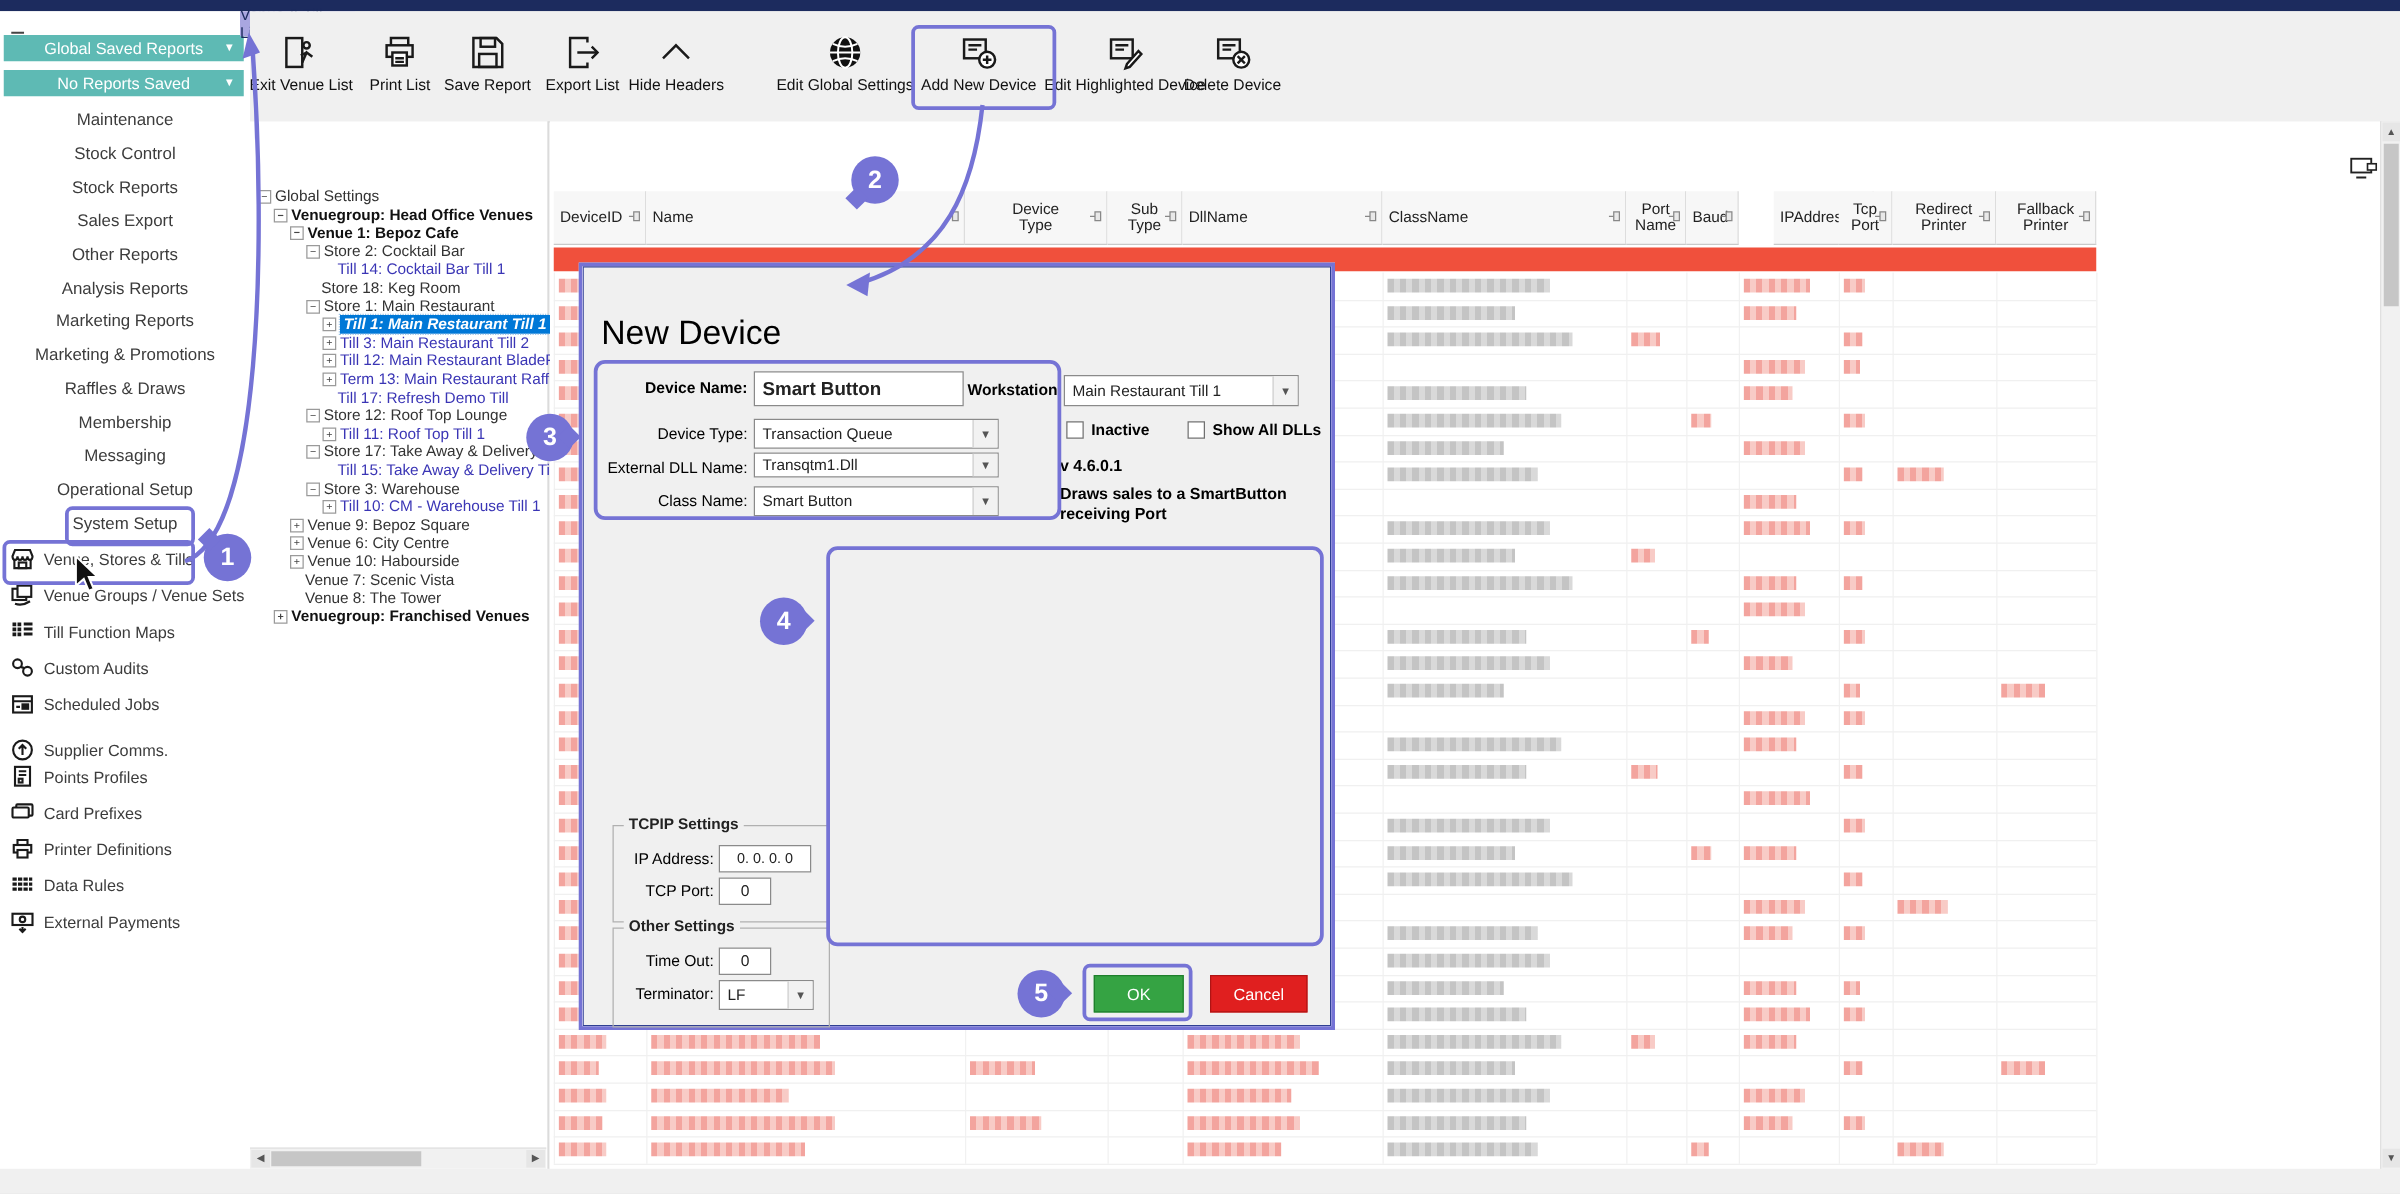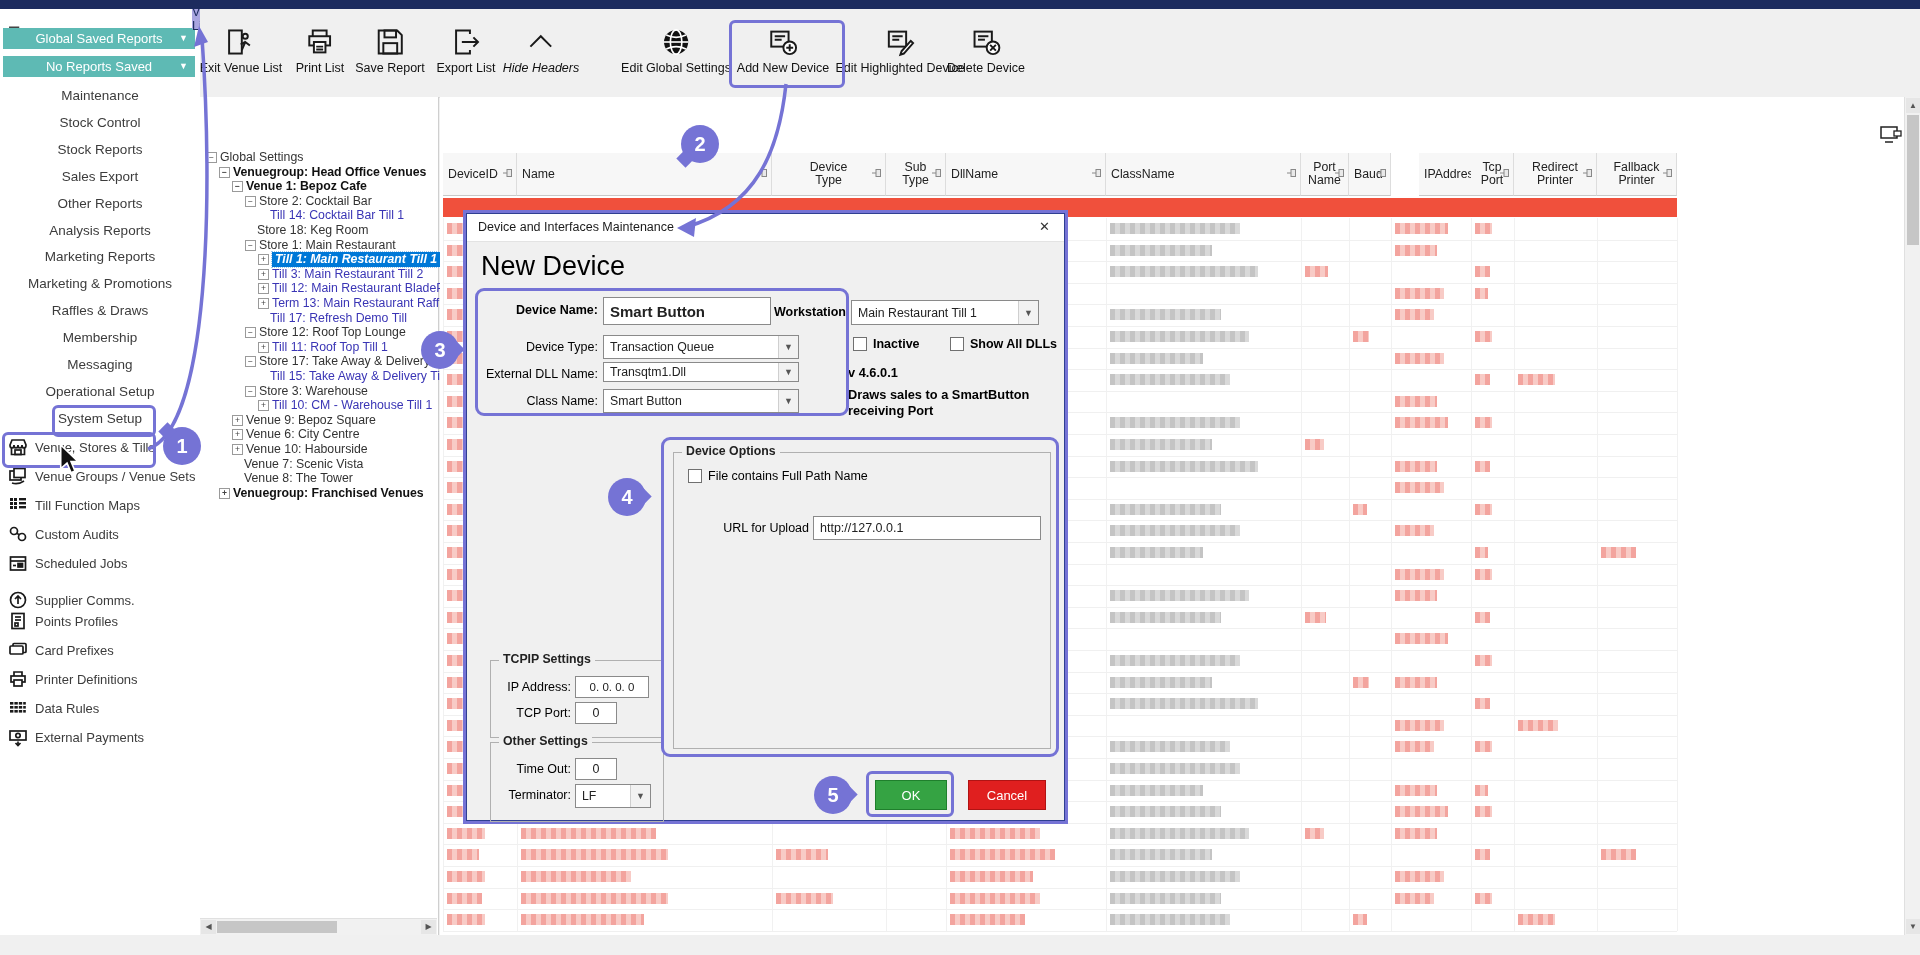--- a/index.html
+++ b/index.html
@@ -288,21 +288,21 @@
         <span>Save Report</span>
       </div>
       <div class="tb-item" style="left: 266px;">
         <span style="width: 30px; height: 30px;"><svg viewBox="0 0 26 26" fill="none" stroke="#1a1a1a" stroke-width="1.7" width="100%" height="100%">
             <path d="M16 6 V3 H4 V23 H16 V20"></path>
             <line x1="9" y1="13" x2="23" y2="13"></line>
             <path d="M19 9 L23 13 L19 17"></path>
           </svg></span>
         <span>Export List</span>
       </div>
-      <div class="tb-item" style="left: 341px; font-style: italic;">
+      <div class="tb-item" style="left: 341px;">
         <span style="width: 30px; height: 30px;"><svg viewBox="0 0 26 26" fill="none" stroke="#1a1a1a" stroke-width="1.7" width="100%" height="100%">
             <polyline points="4,17 13,8 22,17"></polyline>
           </svg></span>
         <span>Hide Headers</span>
       </div>
       <div class="tb-item" style="left: 476px;">
         <span style="width: 30px; height: 30px;"><svg viewBox="0 0 26 26" fill="none" stroke="#1a1a1a" stroke-width="1.7" width="100%" height="100%">
             <circle cx="13" cy="13" r="10.5" fill="#111" stroke="none"></circle>
             <ellipse cx="13" cy="13" rx="5" ry="10.5" stroke="#fff" stroke-width="1.4"></ellipse>
             <line x1="2.5" y1="13" x2="23.5" y2="13" stroke="#fff" stroke-width="1.4"></line>
@@ -837,24 +837,20 @@
       </div>
   </div>
   <div id="vscroll" class="abs">
     <span class="arr" style="top:1px">▲</span>
     <div id="vthumb"></div>
     <span class="arr" style="bottom:1px">▼</span>
   </div>
 
 
   <div id="dialog" class="abs">
-    <div id="dlg-title">
-      <span class="t">Device and Interfaces Maintenance</span>
-      <span class="x">✕</span>
-    </div>
     <div id="dlg-heading">New Device</div>
 
     <div class="dlabel" style="left:4px;top:90px;width:128px;font-weight:bold">Device Name:</div>
     <div class="dfield" style="left:137px;top:84px;width:168px;height:28px;font-weight:bold;font-size:15px">Smart Button</div>
     <div class="dlabel" style="left:300px;top:92px;width:80px;font-weight:bold">Workstation</div>
     <div class="dcombo" style="left:385px;top:87px;width:188px;height:25px">
       <span>Main Restaurant Till 1</span>
       <span class="dd">▼</span>
     </div>
 
@@ -881,29 +877,20 @@
       <span style="font-weight:bold">Inactive</span>
     </div>
     <div class="dcheck" style="left:484px;top:124px">
       <span class="cb"></span>
       <span style="font-weight:bold">Show All DLLs</span>
     </div>
     <div class="bnote" style="left:382px;top:152px">v 4.6.0.1</div>
     <div class="bnote" style="left:382px;top:174px">Draws  sales to a SmartButton</div>
     <div class="bnote" style="left:382px;top:190px">receiving Port</div>
 
-    <div class="gbox" style="left:207px;top:239px;width:376px;height:295px">
-      <span class="gt">Device Options</span>
-      <div class="dcheck" style="left:14px;top:16px">
-        <span class="cb"></span>
-        <span>File contains Full Path Name</span>
-      </div>
-      <div class="dlabel" style="left:0px;top:68px;width:135px">URL for Upload</div>
-      <div class="dfield" style="left:139px;top:63px;width:228px;height:24px">http://127.0.0.1</div>
-    </div>
 
     <div class="gbox" style="left:24px;top:447px;width:172px;height:76px">
       <span class="gt">TCPIP Settings</span>
       <div class="dlabel" style="left:0px;top:19px;width:80px">IP Address:</div>
       <div class="dfield" style="left:84px;top:15px;width:74px;height:22px;font-size:11.5px;justify-content:center;padding-left:0">0.   0.   0.   0</div>
       <div class="dlabel" style="left:0px;top:45px;width:80px">TCP Port:</div>
       <div class="dfield" style="left:84px;top:41px;width:42px;height:22px;justify-content:center;padding-left:0">0</div>
     </div>
 
     <div class="gbox" style="left:24px;top:529px;width:172px;height:78px">

